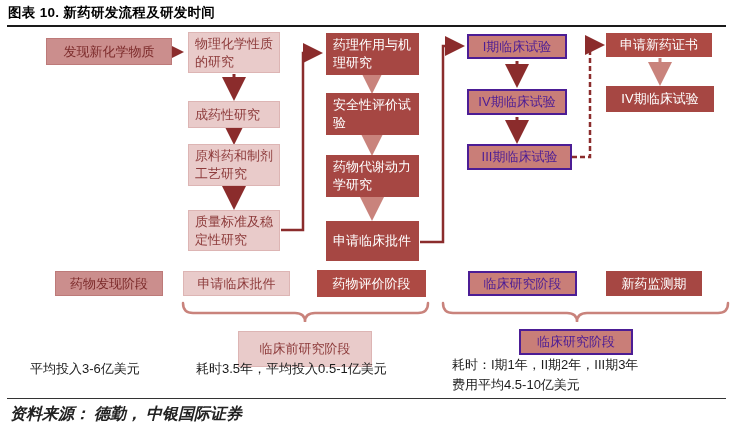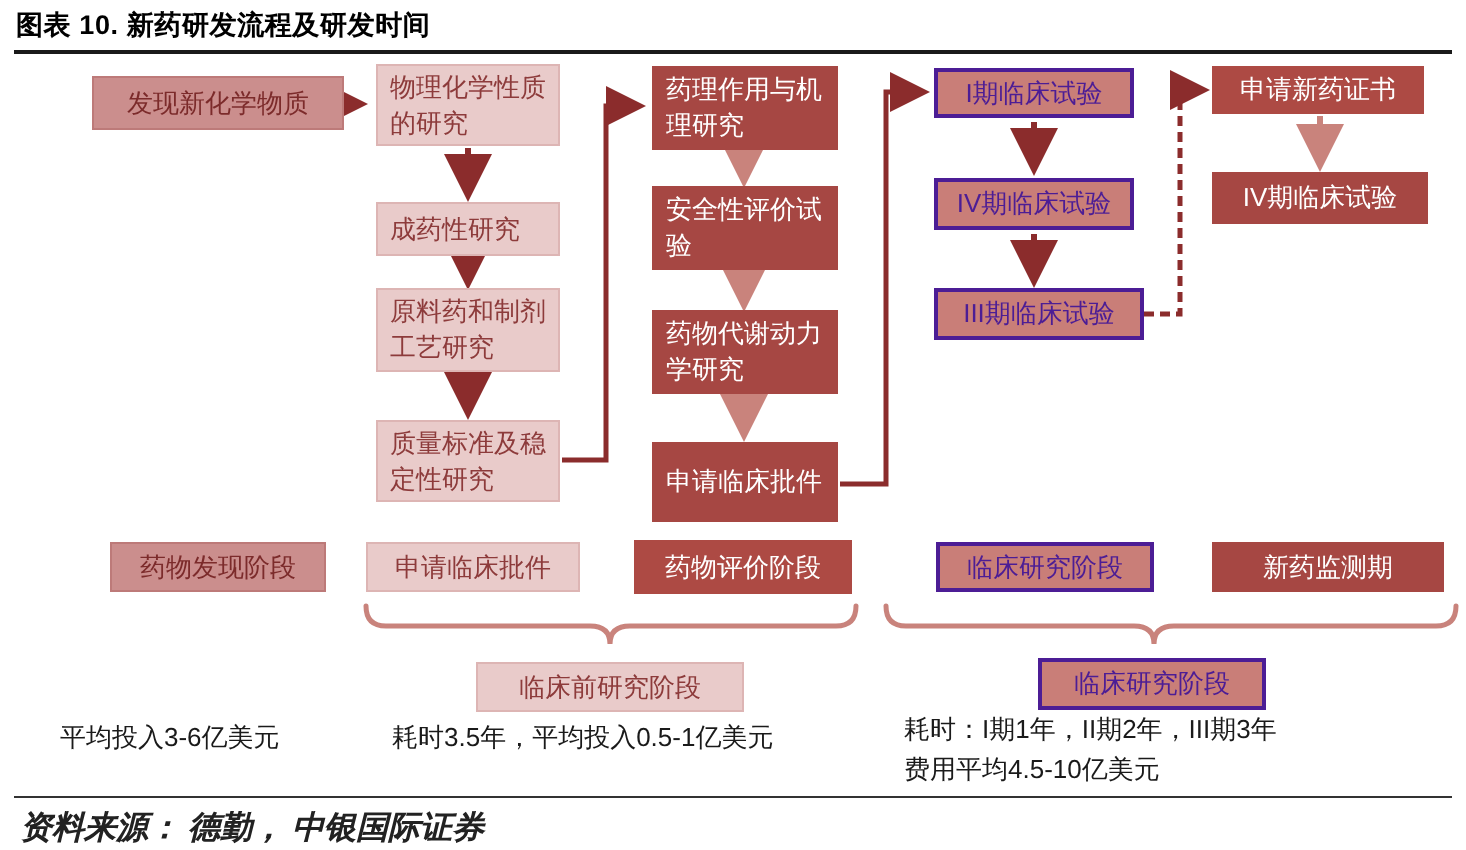--- a/index.html
+++ b/index.html
@@ -93,23 +93,23 @@
   <div class="box salmon center" style="left:467px;top:89px;width:100px;height:26px;">IV期临床试验</div>
   <div class="box salmon center" style="left:467px;top:144px;width:105px;height:26px;">III期临床试验</div>
 
   <div class="box dark center" style="left:606px;top:86px;width:108px;height:26px;">IV期临床试验</div>
   <div class="box dark2 center" style="left:606px;top:33px;width:106px;height:24px;">申请新药证书</div>
 
   <div class="box medium center" style="left:39px;top:271px;width:108px;height:25px;">药物发现阶段</div>
   <div class="box light center" style="left:183px;top:271px;width:107px;height:25px;">申请临床批件</div>
   <div class="box dark2 center" style="left:317px;top:270px;width:109px;height:27px;">药物评价阶段</div>
   <div class="box salmon center" style="left:468px;top:271px;width:109px;height:25px;">临床研究阶段</div>
-  <div class="box dark center" style="left:606px;top:271px;width:116px;height:25px;text-align:center;">新药监测期</div>
+  <div class="box dark center" style="left:606px;top:271px;width:96px;height:25px;text-align:center;">新药监测期</div>
 
-  <div class="box light center" style="left:238px;top:331px;width:134px;height:25px;">临床前研究阶段</div>
+  <div class="box light center" style="left:238px;top:331px;width:134px;height:36px;">临床前研究阶段</div>
   <div class="box salmon center" style="left:519px;top:329px;width:114px;height:26px;">临床研究阶段</div>
 
   <div class="note" style="left:30px;top:360px;">平均投入3-6亿美元</div>
   <div class="note" style="left:196px;top:360px;">耗时3.5年，平均投入0.5-1亿美元</div>
   <div class="note" style="left:452px;top:356px;">耗时：I期1年，II期2年，III期3年</div>
   <div class="note" style="left:452px;top:376px;">费用平均4.5-10亿美元</div>
 
 </div>
 
 </body></html>

